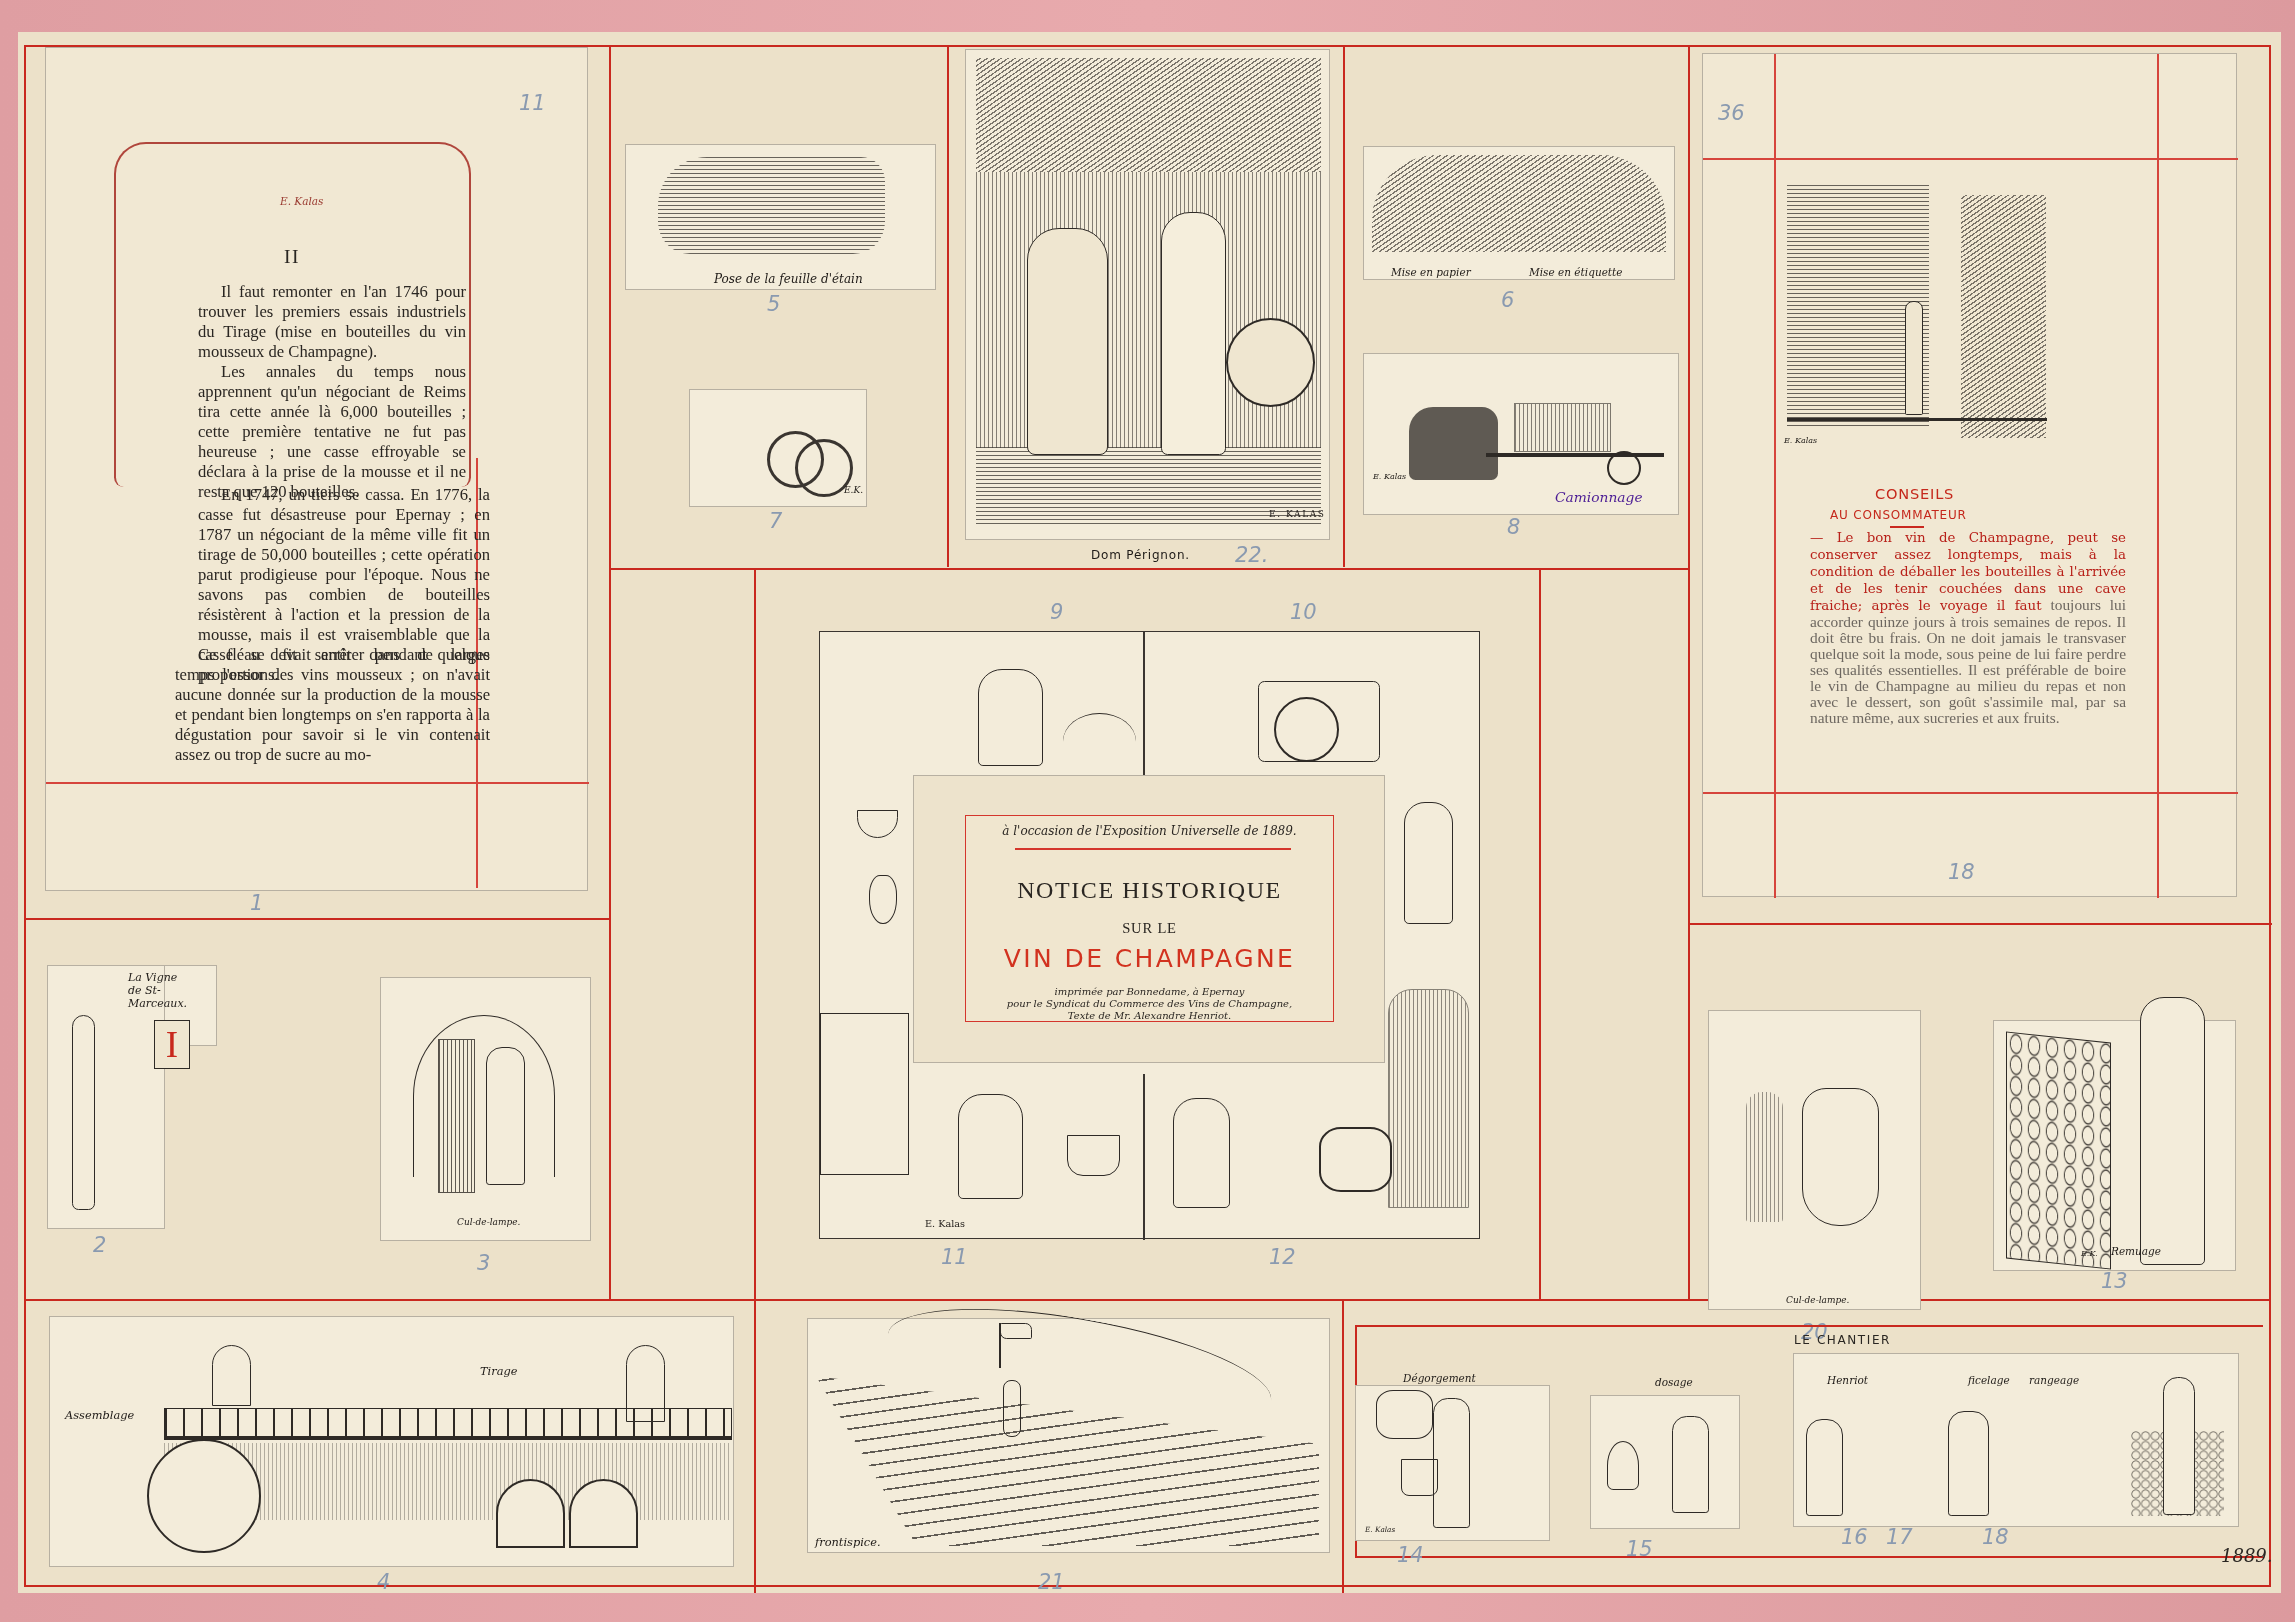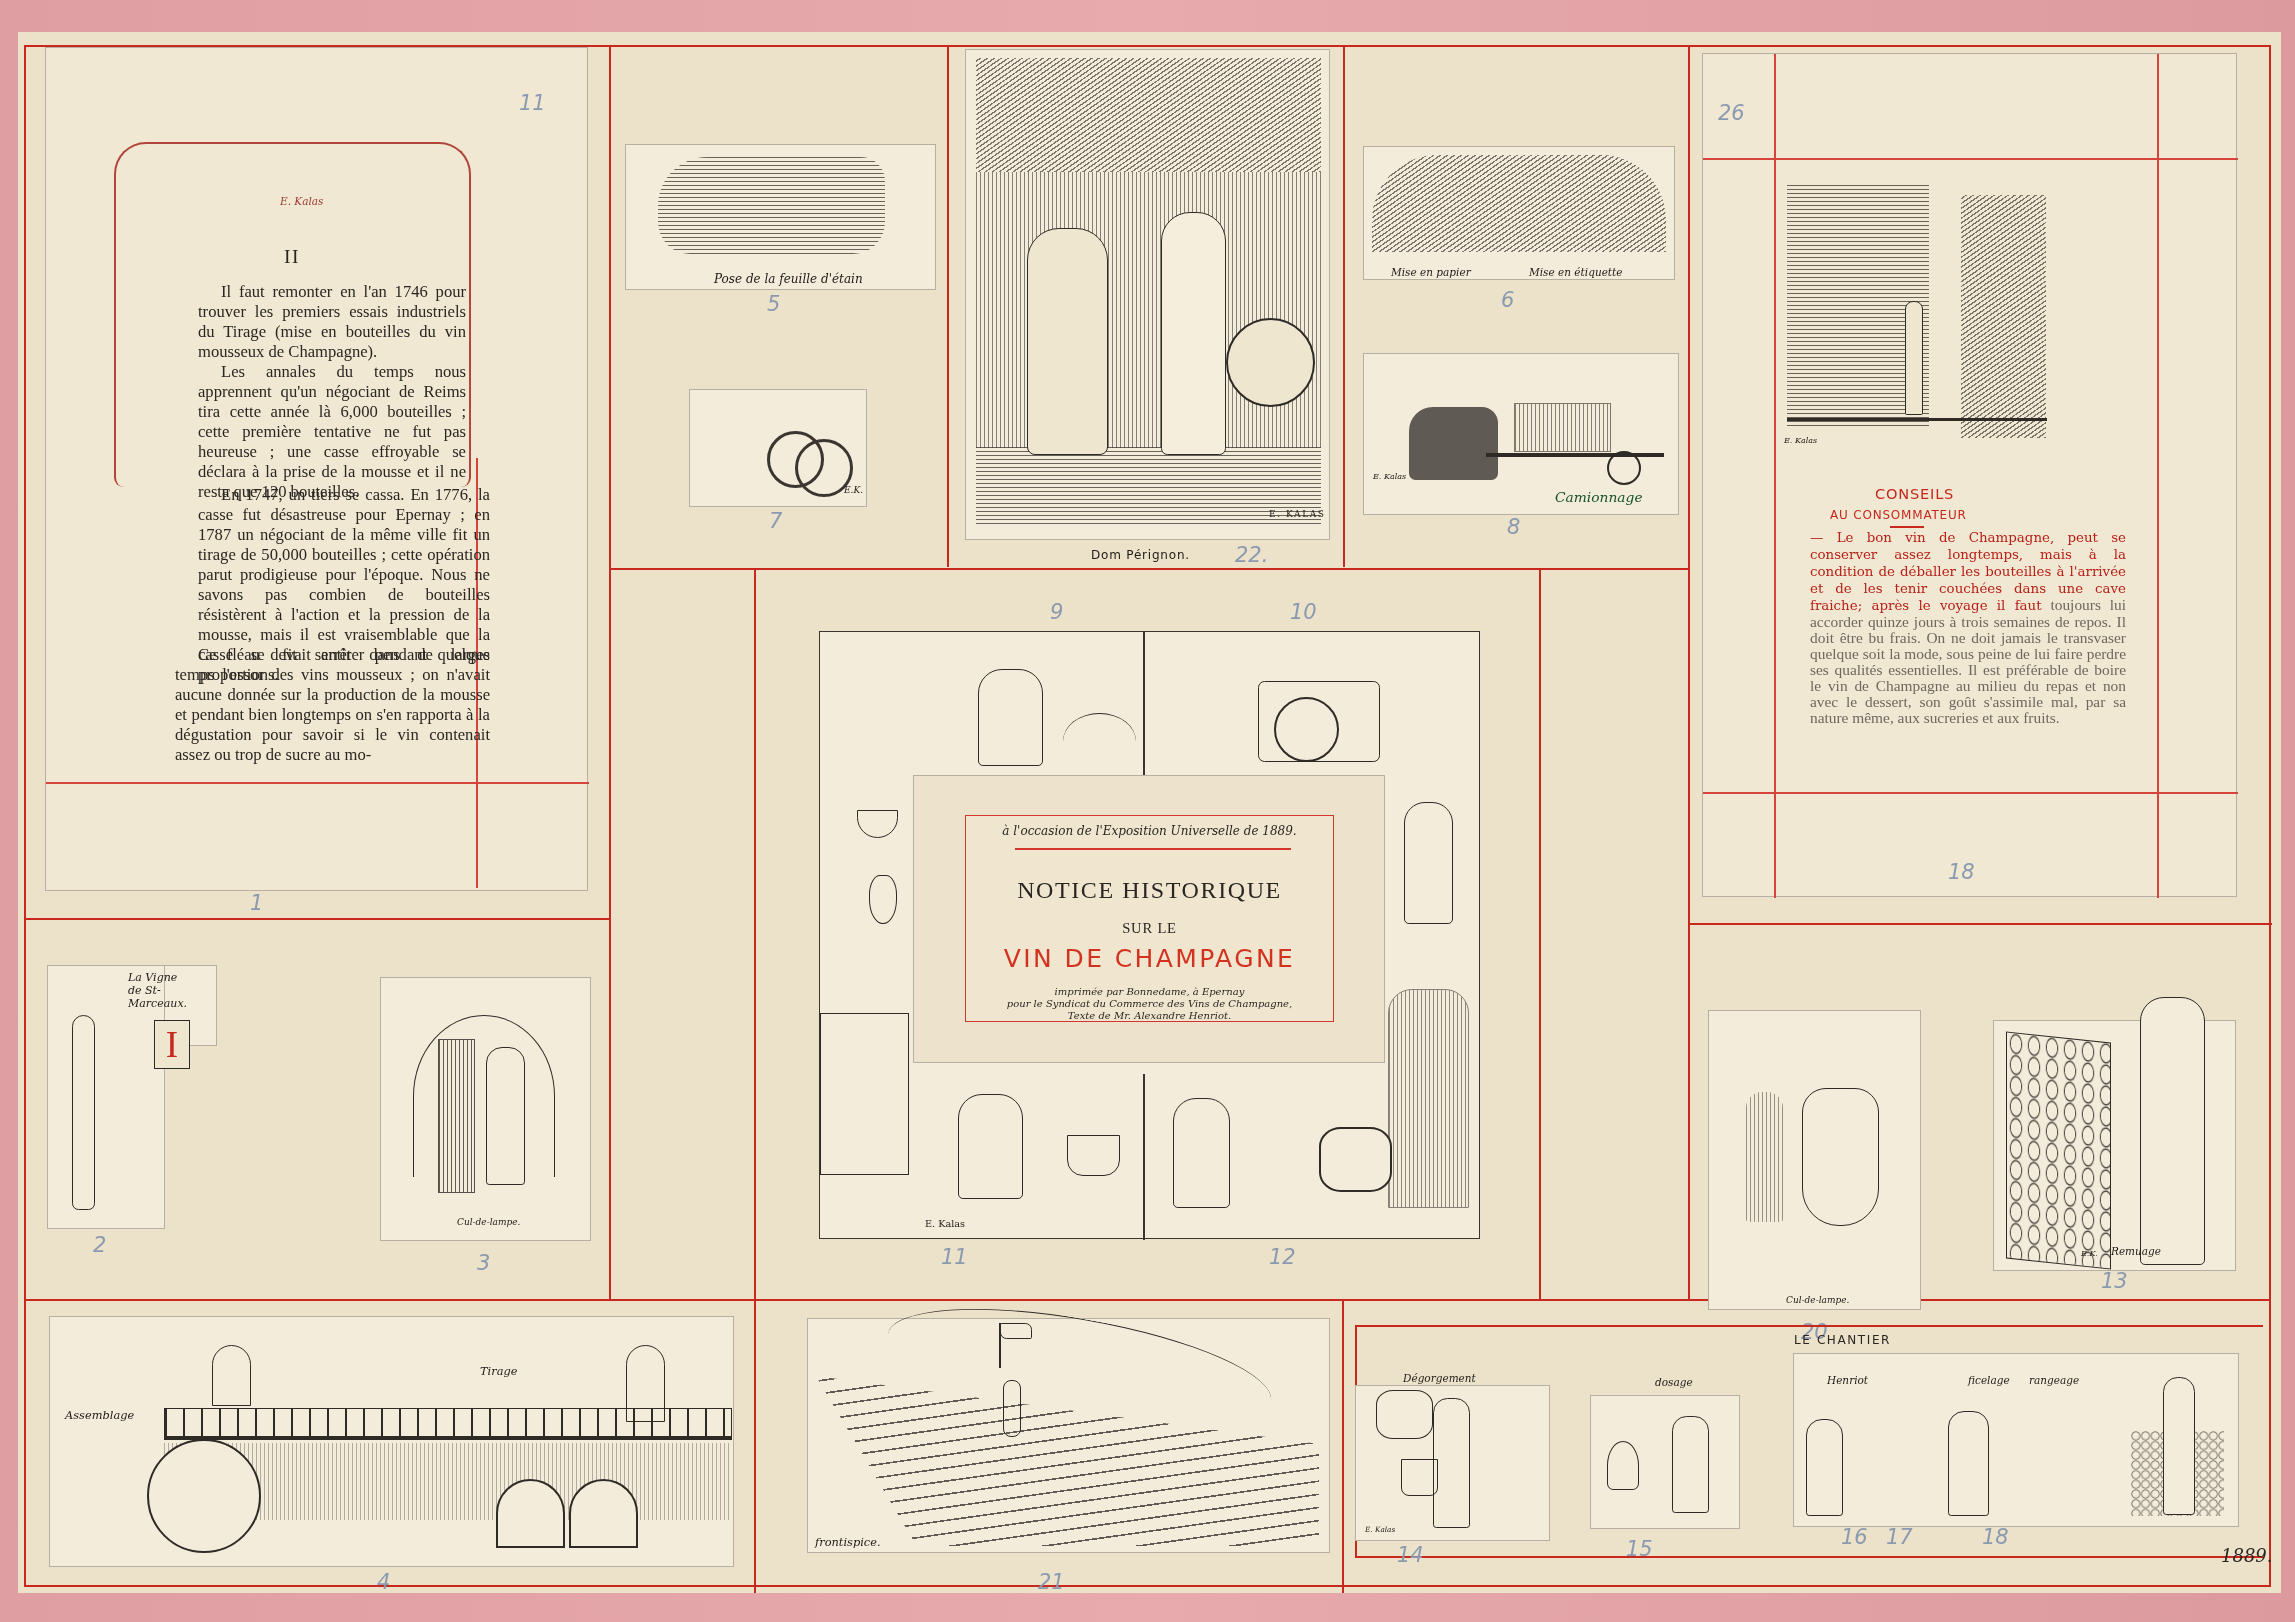--- a/index.html
+++ b/index.html
@@ -128,30 +128,30 @@
 <div class="cap" style="left:1529px; top:266px; font-size:10.5px;">Mise en étiquette</div>
 <div class="num" style="left:1501px; top:288px;">6</div>
 
 <div class="panel print" style="left:1363px; top:353px; width:316px; height:162px;">
   <div style="position:absolute; left:45px; top:53px; width:89px; height:73px; background:#2e2a26; opacity:.75; border-radius:24px 16px 6.5px 6.5px;"></div>
   <div class="hatch-v" style="position:absolute; left:150px; top:49px; width:97px; height:49px; border:1.6px solid #2e2a26; opacity:.6;"></div>
   <div style="position:absolute; left:122px; top:99px; width:178px; height:4px; background:#2e2a26;"></div>
   <div style="position:absolute; left:243px; top:97px; width:34px; height:34px; border:2.4px solid #2e2a26; border-radius:50%;"></div>
 </div>
 <div class="cap" style="left:1373px; top:472px; font-size:8px;">E. Kalas</div>
-<div class="cap" style="left:1555px; top:489px; color:#14532d; font-size:13.8px;">Camionnage</div>
+<div class="cap" style="left:1555px; top:489px; color:#4c1d95; font-size:13.8px;">Camionnage</div>
 <div class="num" style="left:1507px; top:515px;">8</div>
 
 <div class="panel" style="left:1702px; top:53px; width:535px; height:844px;">
   <div class="rl v thin" style="left:71px; top:0; width:1.6px; height:844px;"></div>
   <div class="rl v thin" style="left:454px; top:0; width:1.6px; height:844px;"></div>
   <div class="rl h thin" style="left:0; top:104px; width:535px; height:1.6px;"></div>
   <div class="rl h thin" style="left:0; top:738px; width:535px; height:1.6px;"></div>
 </div>
-<div class="num" style="left:1718px; top:101px;">26</div>
+<div class="num" style="left:1718px; top:101px;">36</div>
 <div class="fig" style="left:1787px; top:183px; width:260px; height:276px; border:none; background:transparent;">
   <div class="hatch" style="position:absolute; left:0; top:0; width:142px; height:243px;"></div>
   <div class="hatch-d" style="position:absolute; left:174px; top:12px; width:85px; height:243px;"></div>
   <div style="position:absolute; left:118px; top:118px; width:18px; height:114px; border:1.6px solid #2e2a26; border-radius:8px 8px 1.6px 1.6px; background:#efe6d0;"></div>
   <div style="position:absolute; left:0; top:235px; width:260px; height:3.2px; background:#2e2a26;"></div>
 </div>
 <div class="cap" style="left:1784px; top:436px; font-size:8px;">E. Kalas</div>
 <div class="conseils-title" style="left:1875px; top:485px;">CONSEILS</div>
 <div class="conseils-title" style="left:1830px; top:508px; font-size:12px;">AU CONSOMMATEUR</div>
 <div class="rl h" style="left:1890px; top:526px; width:34px; height:1.6px;"></div>

